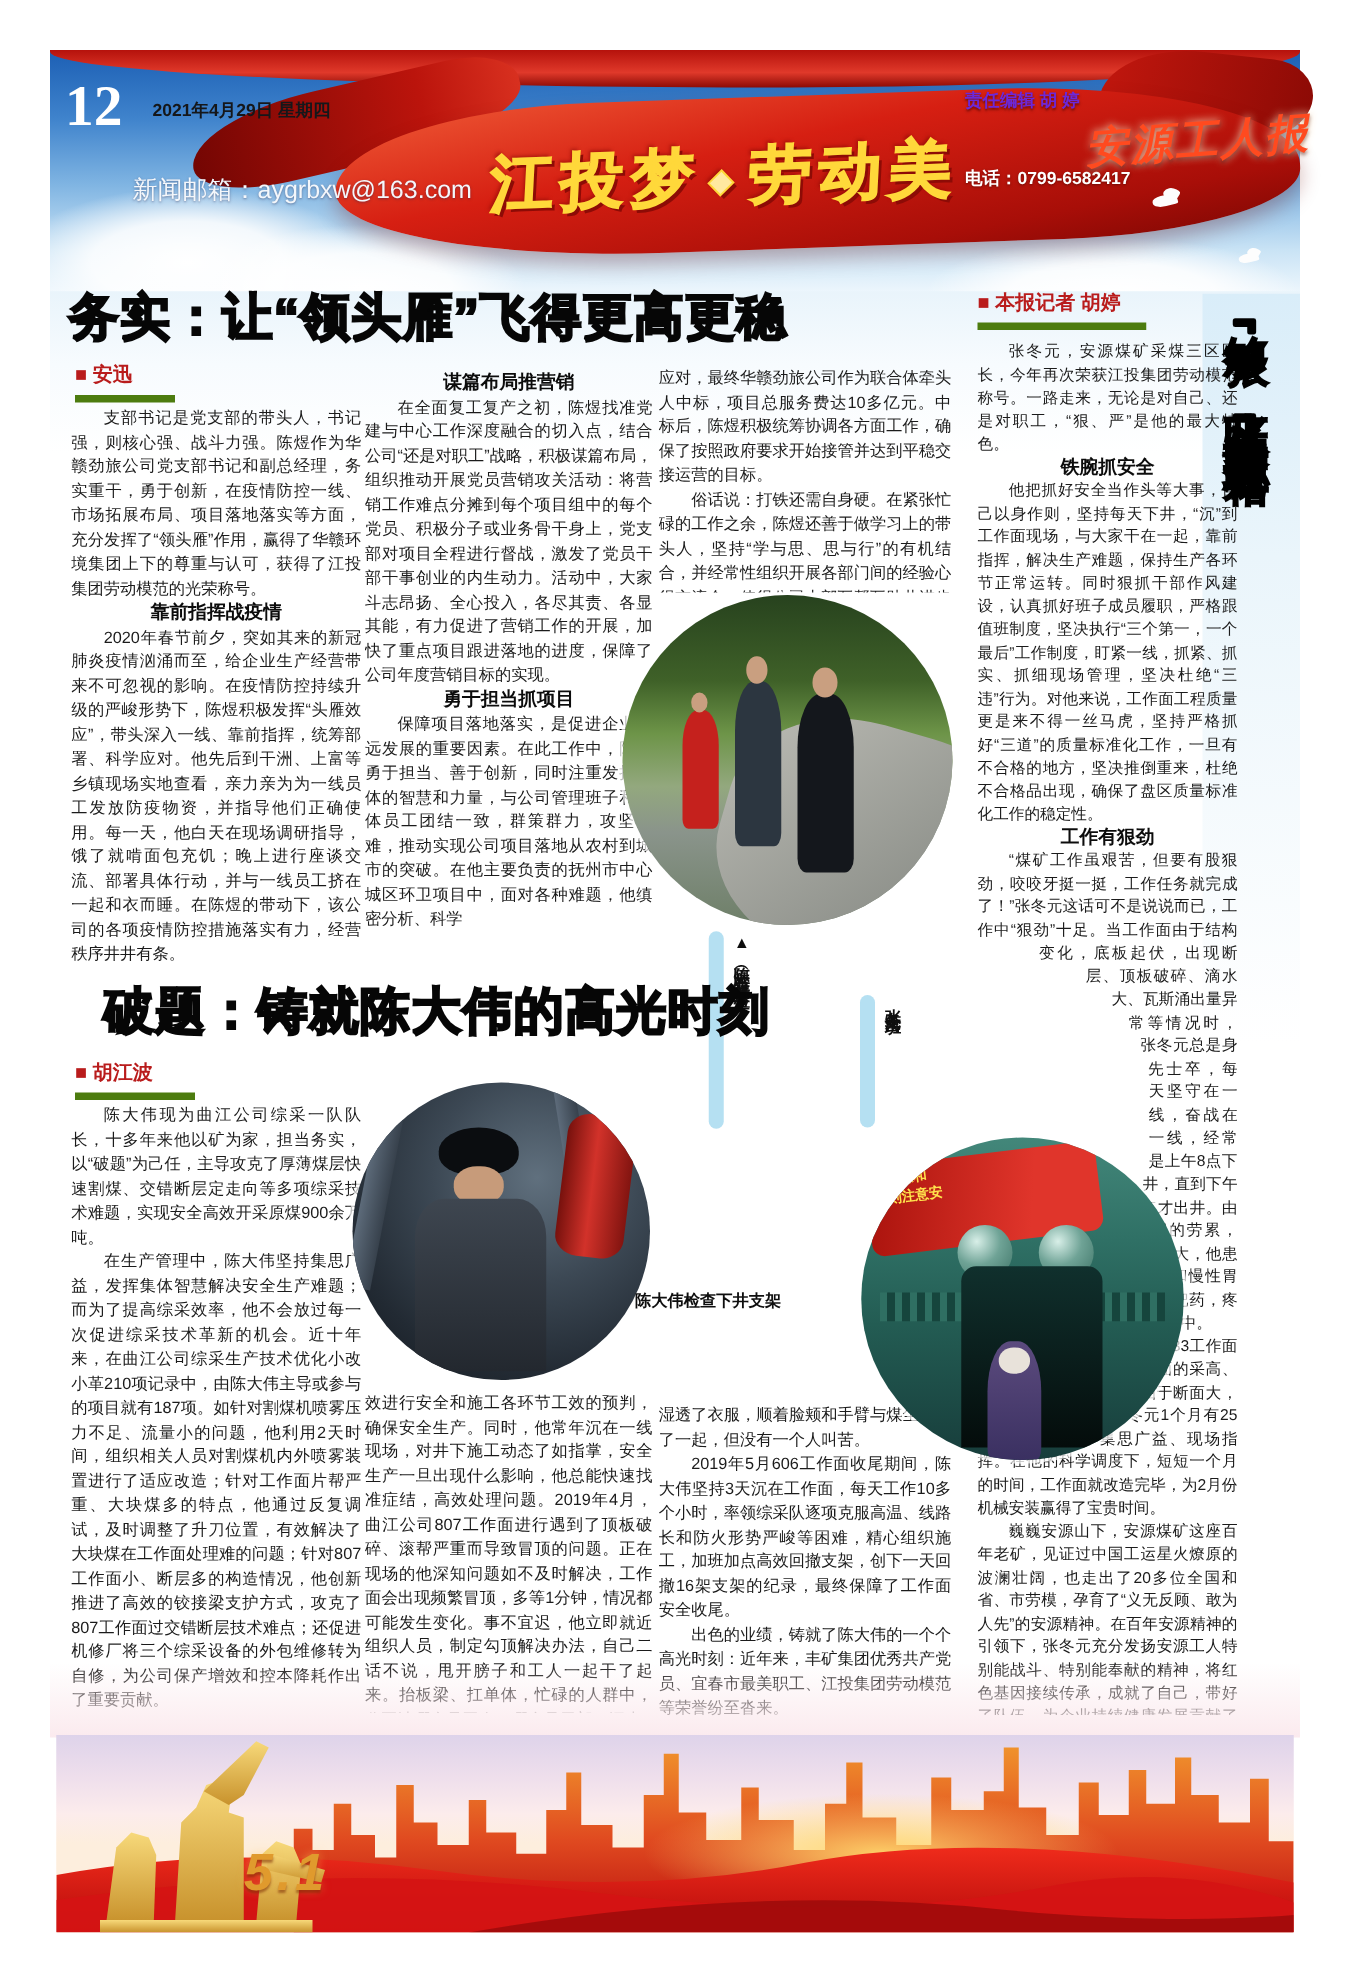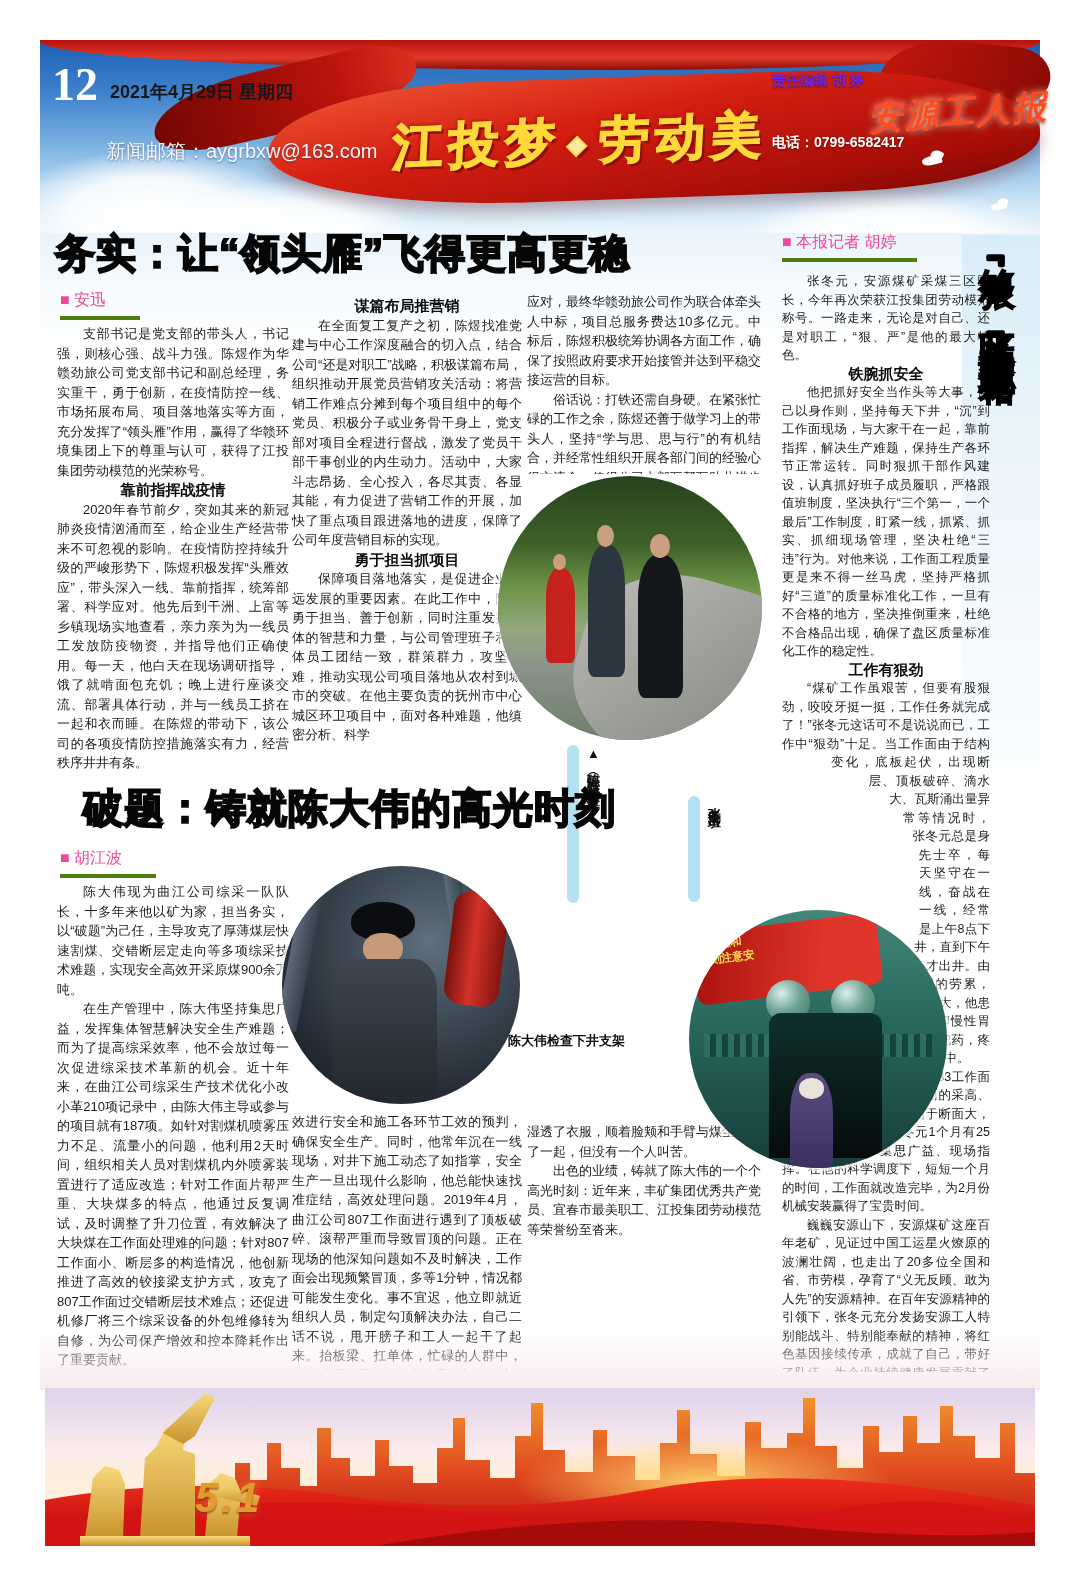--- a/index.html
+++ b/index.html
@@ -21,41 +21,41 @@
        border-radius:46% 54% 42% 58% / 90% 95% 70% 80%;transform:rotate(-2deg);
        box-shadow:0 8px 16px rgba(110,10,8,.3);}
   .ribbon-tail{position:absolute;left:150px;top:66px;width:270px;height:66px;
        background:linear-gradient(90deg,#740603,#bb140c 70%,#d8301f);
        border-radius:60% 30% 70% 40% / 90% 60% 80% 60%;transform:rotate(-13deg);}
   .ribbon-swirl{position:absolute;left:880px;top:42px;width:170px;height:70px;
        background:linear-gradient(100deg,#c2170e,#8b0a05);
        border-radius:70% 30% 60% 40%/100% 60% 90% 50%;transform:rotate(6deg);}
   .page-number{position:absolute;left:52px;top:58px;font-family:"Liberation Serif",serif;
        font-size:46px;font-weight:bold;color:#ffffff;}
-  .hdr-date{position:absolute;left:110px;top:80px;font-size:18px;font-weight:bold;color:#15171a;}
+  .hdr-date{position:absolute;left:122px;top:80px;font-size:14px;font-weight:bold;color:#15171a;}
   .hdr-email{position:absolute;left:106px;top:138px;font-size:20px;color:#f4f7fb;text-shadow:0 1px 2px rgba(40,40,80,.5);}
   .hdr-editor{position:absolute;left:772px;top:72px;font-size:14px;font-weight:bold;color:#6d28d9;text-shadow:0 1px 2px rgba(90,10,5,.8);}
   .hdr-phone{position:absolute;left:772px;top:134px;font-size:14px;font-weight:bold;color:#fff;text-shadow:0 1px 2px rgba(90,10,5,.8);}
   .masthead{position:absolute;left:868px;top:90px;font-size:34px;font-weight:900;font-style:italic;
        color:#ff4a1f;transform:rotate(-4deg);letter-spacing:2px;
        text-shadow:0 0 7px rgba(255,225,190,.95),0 2px 3px rgba(60,0,0,.6);}
   .banner-text{position:absolute;left:350px;top:108px;width:460px;text-align:center;
        font-size:50px;font-weight:900;color:#ffd83a;letter-spacing:6px;
        transform:skewX(-5deg) rotate(-2deg);-webkit-text-stroke:1.5px #ffd83a;
        text-shadow:3px 3px 0 #8d0b06,-2px -2px 3px rgba(140,10,5,.6);}
   .banner-text .sep{font-size:26px;color:#ffe9a0;vertical-align:middle;padding:0 6px;}
   .dove{position:absolute;width:30px;height:16px;}
   .dove::before,.dove::after{content:"";position:absolute;background:#fdfdfd;border-radius:60% 100% 20% 80%;}
   .dove::before{left:0;top:4px;width:20px;height:9px;transform:rotate(-14deg);}
   .dove::after{left:9px;top:-2px;width:12px;height:10px;transform:rotate(30deg);border-radius:80% 20% 60% 40%;}
   
   .h-black{position:absolute;font-weight:900;color:#060606;-webkit-text-stroke:2px #060606;
        letter-spacing:1px;font-size:40px;white-space:nowrap;}
-  .byline{position:absolute;font-size:16px;font-weight:normal;color:#ec4899;
-       border-bottom:4px solid #4d7c0f;padding:0 34px 5px 0;}
+  .byline{position:absolute;font-size:16px;font-weight:bold;color:#b91c1c;
+       border-bottom:6px solid #4d7c0f;padding:0 34px 5px 0;}
   .col{position:absolute;overflow:hidden;font-size:13px;line-height:19.5px;text-align:justify;color:#1b1b1b;}
   .col p{margin:0;text-indent:2em;}
   .col p.cont{text-indent:0;}
   .subhead{text-align:center;font-weight:bold;font-size:15px;color:#0c0c0c;margin:11px 0 9px 0;text-indent:0 !important;}
   .rightcol{font-size:12.5px;line-height:18.5px;}
   .vhead{position:absolute;left:972px;top:240px;height:560px;writing-mode:vertical-rl;
        font-size:36px;font-weight:900;color:#000;-webkit-text-stroke:1.5px #000;letter-spacing:5px;}
   .vcap{position:absolute;writing-mode:vertical-rl;font-size:13px;font-weight:bold;color:#0e0e0e;letter-spacing:2px;}
   .capbar{position:absolute;width:12px;border-radius:6px;background:#b5e0f2;}
   .photo-cap{position:absolute;font-size:13px;font-weight:bold;color:#0e0e0e;}
@@ -181,20 +181,21 @@
     <div class="p2-body"></div>
   </div>
   <div class="photo-cap" style="left:508px;top:1032px;">陈大伟检查下井支架</div>
 
   <div class="col" style="left:292px;top:1112px;width:230px;height:258px;">
     <p class="cont">效进行安全和施工各环节工效的预判，确保安全生产。同时，他常年沉在一线现场，对井下施工动态了如指掌，安全生产一旦出现什么影响，他总能快速找准症结，高效处理问题。2019年4月，曲江公司807工作面进行遇到了顶板破碎、滚帮严重而导致冒顶的问题。正在现场的他深知问题如不及时解决，工作面会出现频繁冒顶，多等1分钟，情况都可能发生变化。事不宜迟，他立即就近组织人员，制定勾顶解决办法，自己二话不说，甩开膀子和工人一起干了起来。抬板梁、扛单体，忙碌的人群中，分不清哪个是工人，哪个是干部，汗水</p>
   </div>
 
   <div class="col" style="left:527px;top:1122px;width:234px;height:262px;">
     <p class="cont">湿透了衣服，顺着脸颊和手臂与煤尘黏在了一起，但没有一个人叫苦。</p>
+    <p>2019年5月606工作面收尾期间，陈大伟坚持3天沉在工作面，每天工作10多个小时，率领综采队逐项克服高温、线路长和防火形势严峻等困难，精心组织施工，加班加点高效回撤支架，创下一天回撤16架支架的纪录，最终保障了工作面安全收尾。</p>
     <p>出色的业绩，铸就了陈大伟的一个个高光时刻：近年来，丰矿集团优秀共产党员、宜春市最美职工、江投集团劳动模范等荣誉纷至沓来。</p>
   </div>
 
   <div class="byline" style="left:782px;top:232px;padding-right:20px;">■ 本报记者 胡婷</div>
   <div class="col rightcol" style="left:782px;top:272px;width:208px;height:1100px;">
     <p>张冬元，安源煤矿采煤三区区长，今年再次荣获江投集团劳动模范称号。一路走来，无论是对自己、还是对职工，“狠、严”是他的最大特色。</p>
     <p class="subhead">铁腕抓安全</p>
     <p>他把抓好安全当作头等大事，自己以身作则，坚持每天下井，“沉”到工作面现场，与大家干在一起，靠前指挥，解决生产难题，保持生产各环节正常运转。同时狠抓干部作风建设，认真抓好班子成员履职，严格跟值班制度，坚决执行“三个第一，一个最后”工作制度，盯紧一线，抓紧、抓实、抓细现场管理，坚决杜绝“三违”行为。对他来说，工作面工程质量更是来不得一丝马虎，坚持严格抓好“三道”的质量标准化工作，一旦有不合格的地方，坚决推倒重来，杜绝不合格品出现，确保了盘区质量标准化工作的稳定性。</p>
     <p class="subhead">工作有狠劲</p>
     <p><span class="photo3-spacer"></span><span>“煤矿工作虽艰苦，但要有股狠劲，咬咬牙挺一挺，工作任务就完成了！”张冬元这话可不是说说而已，工作中“狠劲”十足。当工作面由于结构变化，底板起伏，出现断层、顶板破碎、滴水大、瓦斯涌出量异常等情况时，张冬元总是身先士卒，每天坚守在一线，奋战在一线，经常是上午8点下井，直到下午4点才出井。由于长期的劳累，加上年龄偏大，他患上了腰间盘突出和慢性胃炎等疾病，但他往往是吃一把药，疼痛有所好转，就又投身到工作中。</span></p>

